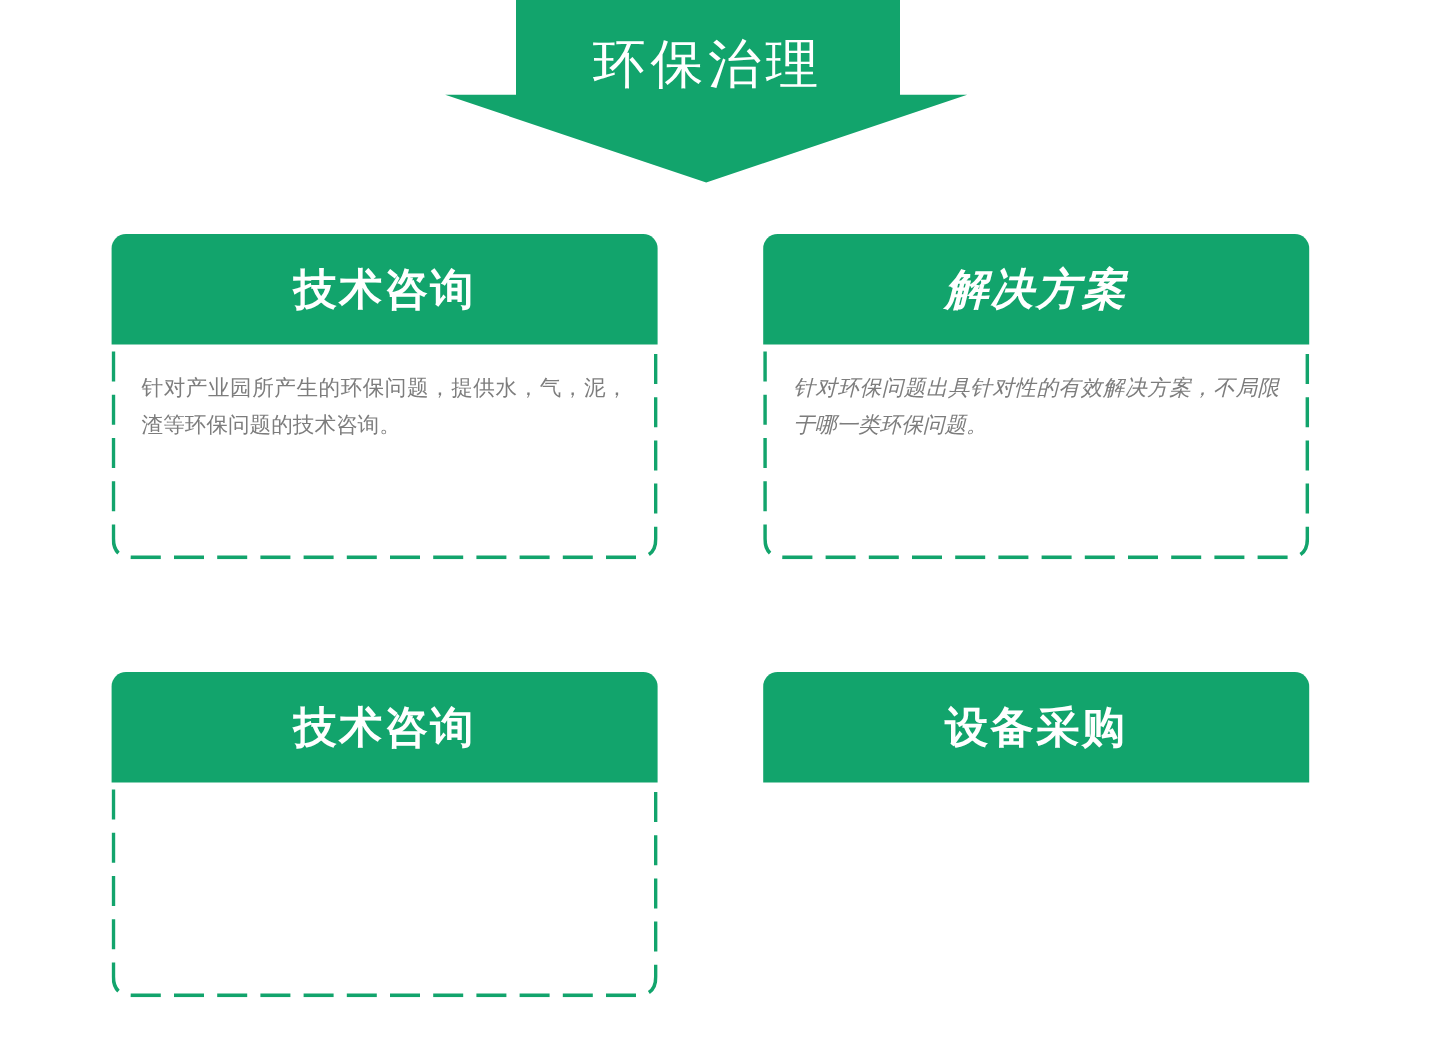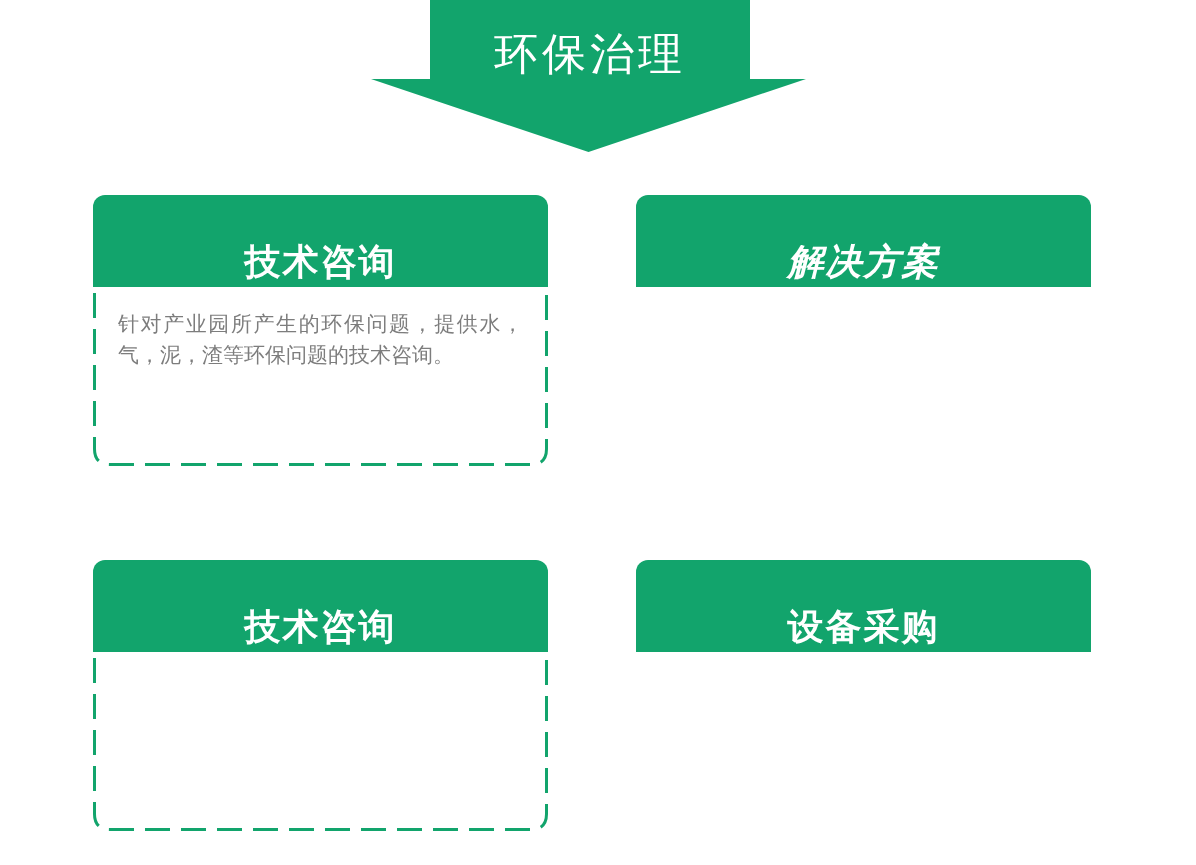--- a/index.html
+++ b/index.html
@@ -50,21 +50,21 @@
   .card.pos-0 { left: 93px;  top: 195px; }
   .card.pos-1 { left: 636px; top: 195px; font-style: italic; }
   .card.pos-2 { left: 93px;  top: 560px; }
   .card.pos-3 { left: 636px; top: 560px; }
 
   .card-header {
     height: 92px;
     background: var(--accent-green);
     border-radius: 12px 12px 0 0;
     display: flex;
-    align-items: flex-end;
+    align-items: center;
     justify-content: center;
   }
   .card-title {
     color: var(--header-text-white);
     font-size: 36px;
     font-weight: 700;
     letter-spacing: 2px;
     white-space: nowrap;
   }
 
@@ -76,21 +76,21 @@
     position: absolute;
     left: 0; top: 0;
     width: 455px; height: 179px;
     color: var(--accent-green);
     display: block;
   }
   .card-desc {
     position: absolute;
     left: 25px; top: 21px;
     width: 405px;
-    font-size: 21px;
+    font-size: 18px;
     line-height: 31px;
     color: var(--body-text-gray);
     text-align: justify;
     text-justify: inter-ideograph;
   }
 </style>
 </head>
 <body>
 
 <div class="canvas">
@@ -109,20 +109,26 @@
         <path d="M1.5,6 L1.5,162 Q1.5,177.5 17,177.5 L438,177.5 Q453.5,177.5 453.5,162 L453.5,6" fill="none" stroke="currentColor" stroke-width="3" stroke-dasharray="25 11"></path>
       </svg>
       <p class="card-desc">针对产业园所产生的环保问题，提供水，气，泥，渣等环保问题的技术咨询。</p>
     </div>
   </div>
 
   <div class="card pos-1">
     <div class="card-header">
       <span class="card-title">解决方案</span>
     </div>
+    <div class="card-body">
+      <svg class="dashed-border-svg" viewBox="0 0 455 179" xmlns="http://www.w3.org/2000/svg" aria-hidden="true">
+        <path d="M1.5,6 L1.5,162 Q1.5,177.5 17,177.5 L438,177.5 Q453.5,177.5 453.5,162 L453.5,6" fill="none" stroke="currentColor" stroke-width="3" stroke-dasharray="25 11"></path>
+      </svg>
+      <p class="card-desc">针对环保问题出具针对性的有效解决方案，不局限于哪一类环保问题。</p>
+    </div>
   </div>
 
   <div class="card pos-2">
     <div class="card-header">
       <span class="card-title">技术咨询</span>
     </div>
     <div class="card-body">
       <svg class="dashed-border-svg" viewBox="0 0 455 179" xmlns="http://www.w3.org/2000/svg" aria-hidden="true">
         <path d="M1.5,6 L1.5,162 Q1.5,177.5 17,177.5 L438,177.5 Q453.5,177.5 453.5,162 L453.5,6" fill="none" stroke="currentColor" stroke-width="3" stroke-dasharray="25 11"></path>
       </svg>

